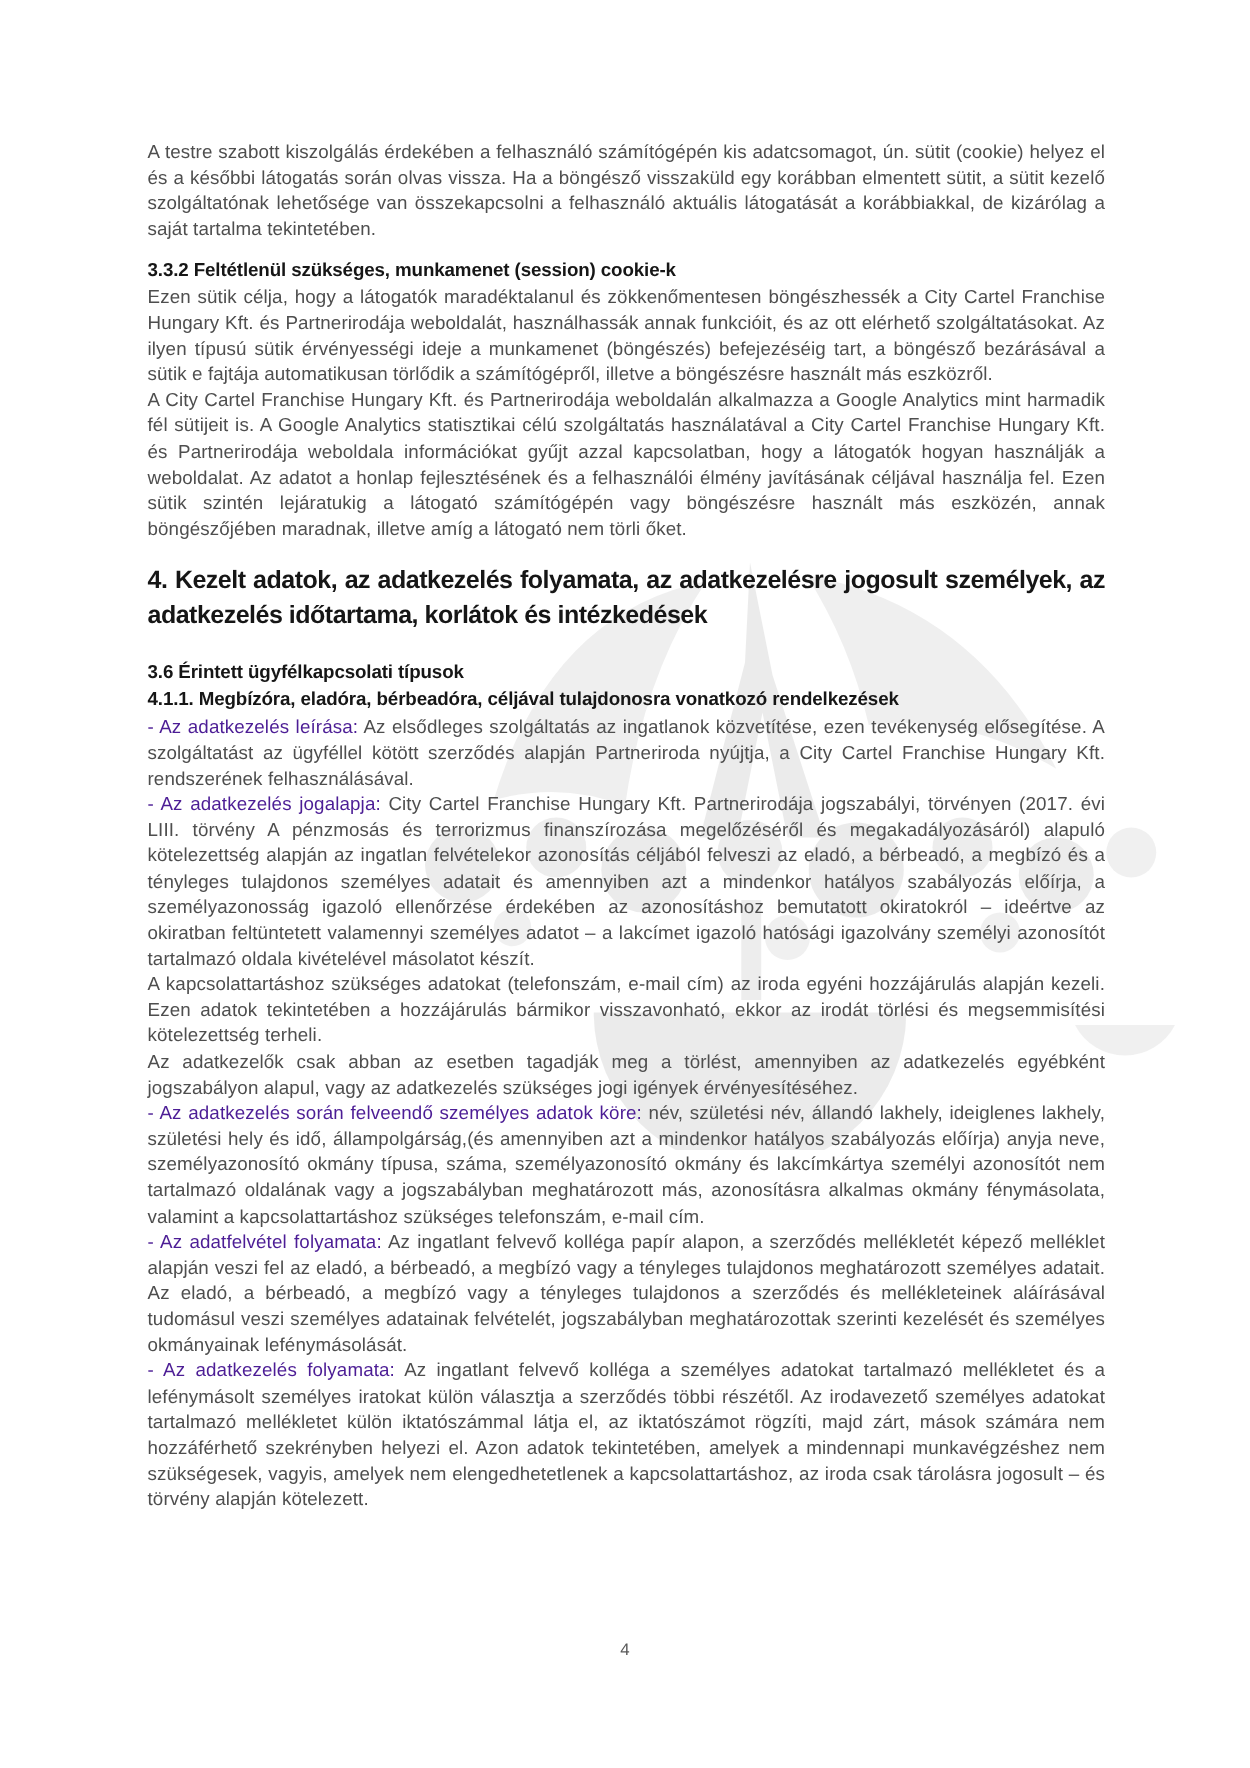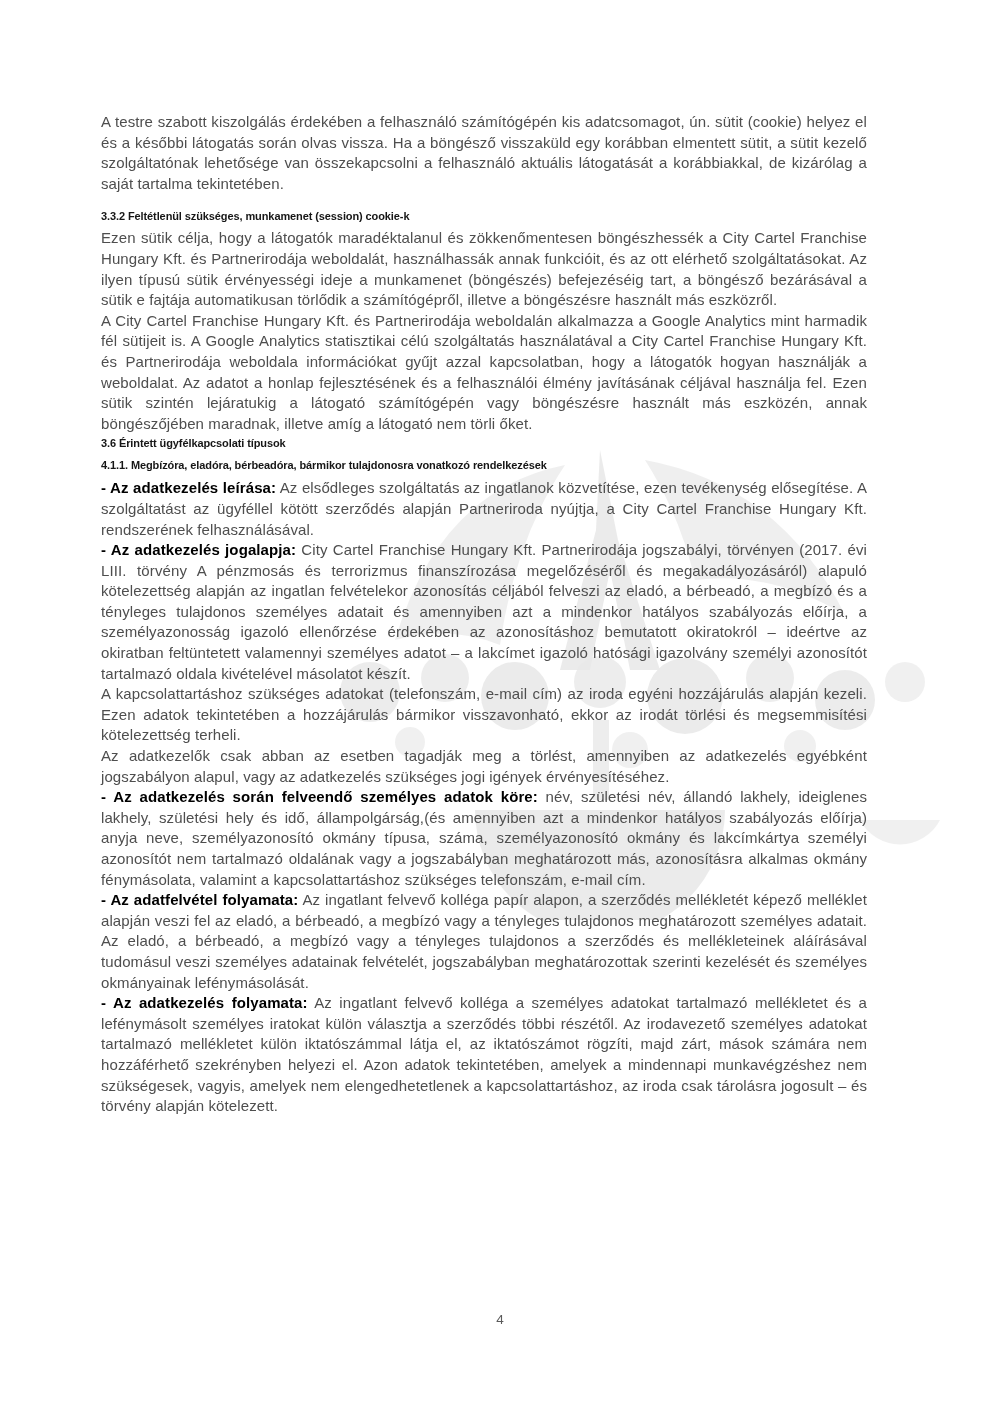--- a/index.html
+++ b/index.html
@@ -24,41 +24,41 @@
     position: absolute;
     left: 300px;
     top: 420px;
     width: 640px;
     height: 500px;
     z-index: 0;
     pointer-events: none;
   }
   .content {
     position: absolute;
-    left: 101px;
+    left: 118px;
     width: 766px;
     top: 112px;
     z-index: 1;
   }
   p.body {
     margin: 0;
     font-size: 15px;
     line-height: 20.6px;
     color: #4e4e4e;
     text-align: justify;
     letter-spacing: 0.1px;
   }
   .intro { margin-bottom: 14px; }
   .lead {
-    font-weight: bold;
-    color: #000000;
+    font-weight: normal;
+    color: #4c1d95;
   }
   h3.sec {
     margin: 13px 0 2px 0;
-    font-size: 11px;
+    font-size: 15px;
     line-height: 19px;
     font-weight: 800;
     color: #161616;
     letter-spacing: -0.1px;
   }
   h1.main {
     margin: 17px 0 22px 0;
     font-size: 20px;
     line-height: 27.5px;
     font-weight: 800;
@@ -117,23 +117,24 @@
 
   <div class="content">
 
     <p class="body intro">A testre szabott kiszolgálás érdekében a felhasználó számítógépén kis adatcsomagot, ún. sütit (cookie) helyez el és a későbbi látogatás során olvas vissza. Ha a böngésző visszaküld egy korábban elmentett sütit, a sütit kezelő szolgáltatónak lehetősége van összekapcsolni a felhasználó aktuális látogatását a korábbiakkal, de kizárólag a saját tartalma tekintetében.</p>
 
     <h3 class="sec">3.3.2 Feltétlenül szükséges, munkamenet (session) cookie-k</h3>
     <p class="body">Ezen sütik célja, hogy a látogatók maradéktalanul és zökkenőmentesen böngészhessék a City Cartel Franchise Hungary Kft. és Partnerirodája weboldalát, használhassák annak funkcióit, és az ott elérhető szolgáltatásokat. Az ilyen típusú sütik érvényességi ideje a munkamenet (böngészés) befejezéséig tart, a böngésző bezárásával a sütik e fajtája automatikusan törlődik a számítógépről, illetve a böngészésre használt más eszközről.</p>
 
     <p class="body">A City Cartel Franchise Hungary Kft. és Partnerirodája weboldalán alkalmazza a Google Analytics mint harmadik fél sütijeit is. A Google Analytics statisztikai célú szolgáltatás használatával a City Cartel Franchise Hungary Kft. és Partnerirodája weboldala információkat gyűjt azzal kapcsolatban, hogy a látogatók hogyan használják a weboldalat. Az adatot a honlap fejlesztésének és a felhasználói élmény javításának céljával használja fel. Ezen sütik szintén lejáratukig a látogató számítógépén vagy böngészésre használt más eszközén, annak böngészőjében maradnak, illetve amíg a látogató nem törli őket.</p>
 
+    <h1 class="main">4. Kezelt adatok, az adatkezelés folyamata, az adatkezelésre jogosult személyek, az adatkezelés időtartama, korlátok és intézkedések</h1>
 
     <h3 class="sec sub41">3.6 Érintett ügyfélkapcsolati típusok</h3>
-    <h3 class="sec sub411">4.1.1.  Megbízóra, eladóra, bérbeadóra, bármikor tulajdonosra vonatkozó rendelkezések</h3>
+    <h3 class="sec sub411">4.1.1.  Megbízóra, eladóra, bérbeadóra, céljával tulajdonosra vonatkozó rendelkezések</h3>
 
     <div class="bodyblock">
       <p class="body"><span class="lead">- Az adatkezelés leírása:</span><span> Az elsődleges szolgáltatás az ingatlanok közvetítése, ezen tevékenység elősegítése. A szolgáltatást az ügyféllel kötött szerződés alapján Partneriroda nyújtja, a City Cartel Franchise Hungary Kft. rendszerének felhasználásával.</span></p>
       <p class="body"><span class="lead">- Az adatkezelés jogalapja:</span><span> City Cartel Franchise Hungary Kft. Partnerirodája jogszabályi, törvényen (2017. évi LIII. törvény A pénzmosás és terrorizmus finanszírozása megelőzéséről és megakadályozásáról) alapuló kötelezettség alapján az ingatlan felvételekor azonosítás céljából felveszi az eladó, a bérbeadó, a megbízó és a tényleges tulajdonos személyes adatait és amennyiben azt a mindenkor hatályos szabályozás előírja, a személyazonosság igazoló ellenőrzése érdekében az azonosításhoz bemutatott okiratokról – ideértve az okiratban feltüntetett valamennyi személyes adatot – a lakcímet igazoló hatósági igazolvány személyi azonosítót tartalmazó oldala kivételével másolatot készít.</span></p>
       <p class="body"><span class="lead"></span><span>A kapcsolattartáshoz szükséges adatokat (telefonszám, e-mail cím) az iroda egyéni hozzájárulás alapján kezeli. Ezen adatok tekintetében a hozzájárulás bármikor visszavonható, ekkor az irodát törlési és megsemmisítési kötelezettség terheli.</span></p>
       <p class="body"><span class="lead"></span><span>Az adatkezelők csak abban az esetben tagadják meg a törlést, amennyiben az adatkezelés egyébként jogszabályon alapul, vagy az adatkezelés szükséges jogi igények érvényesítéséhez.</span></p>
       <p class="body"><span class="lead">- Az adatkezelés során felveendő személyes adatok köre:</span><span> név, születési név, állandó lakhely, ideiglenes lakhely, születési hely és idő, állampolgárság,(és amennyiben azt a mindenkor hatályos szabályozás előírja) anyja neve, személyazonosító okmány típusa, száma, személyazonosító okmány és lakcímkártya személyi azonosítót nem tartalmazó oldalának vagy a jogszabályban meghatározott más, azonosításra alkalmas okmány fénymásolata, valamint a kapcsolattartáshoz szükséges telefonszám, e-mail cím.</span></p>
       <p class="body"><span class="lead">- Az adatfelvétel folyamata:</span><span> Az ingatlant felvevő kolléga papír alapon, a szerződés mellékletét képező melléklet alapján veszi fel az eladó, a bérbeadó, a megbízó vagy a tényleges tulajdonos meghatározott személyes adatait. Az eladó, a bérbeadó, a megbízó vagy a tényleges tulajdonos a szerződés és mellékleteinek aláírásával tudomásul veszi személyes adatainak felvételét, jogszabályban meghatározottak szerinti kezelését és személyes okmányainak lefénymásolását.</span></p>
       <p class="body"><span class="lead">- Az adatkezelés folyamata:</span><span> Az ingatlant felvevő kolléga a személyes adatokat tartalmazó mellékletet és a lefénymásolt személyes iratokat külön választja a szerződés többi részétől. Az irodavezető személyes adatokat tartalmazó mellékletet külön iktatószámmal látja el, az iktatószámot rögzíti, majd zárt, mások számára nem hozzáférhető szekrényben helyezi el. Azon adatok tekintetében, amelyek a mindennapi munkavégzéshez nem szükségesek, vagyis, amelyek nem elengedhetetlenek a kapcsolattartáshoz, az iroda csak tárolásra jogosult – és törvény alapján kötelezett.</span></p>
     </div>

